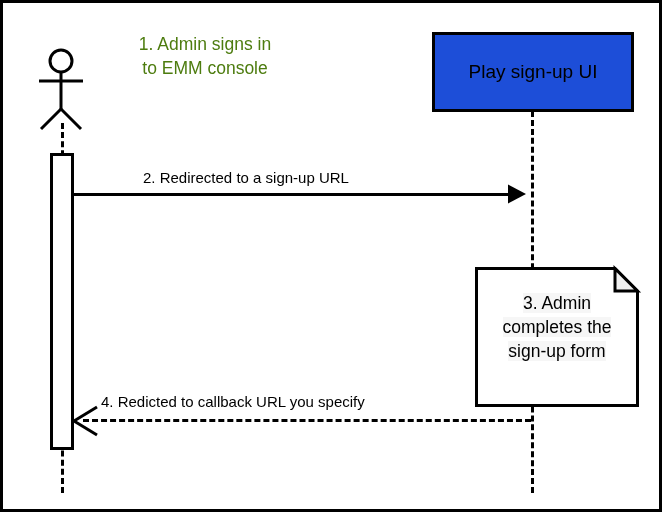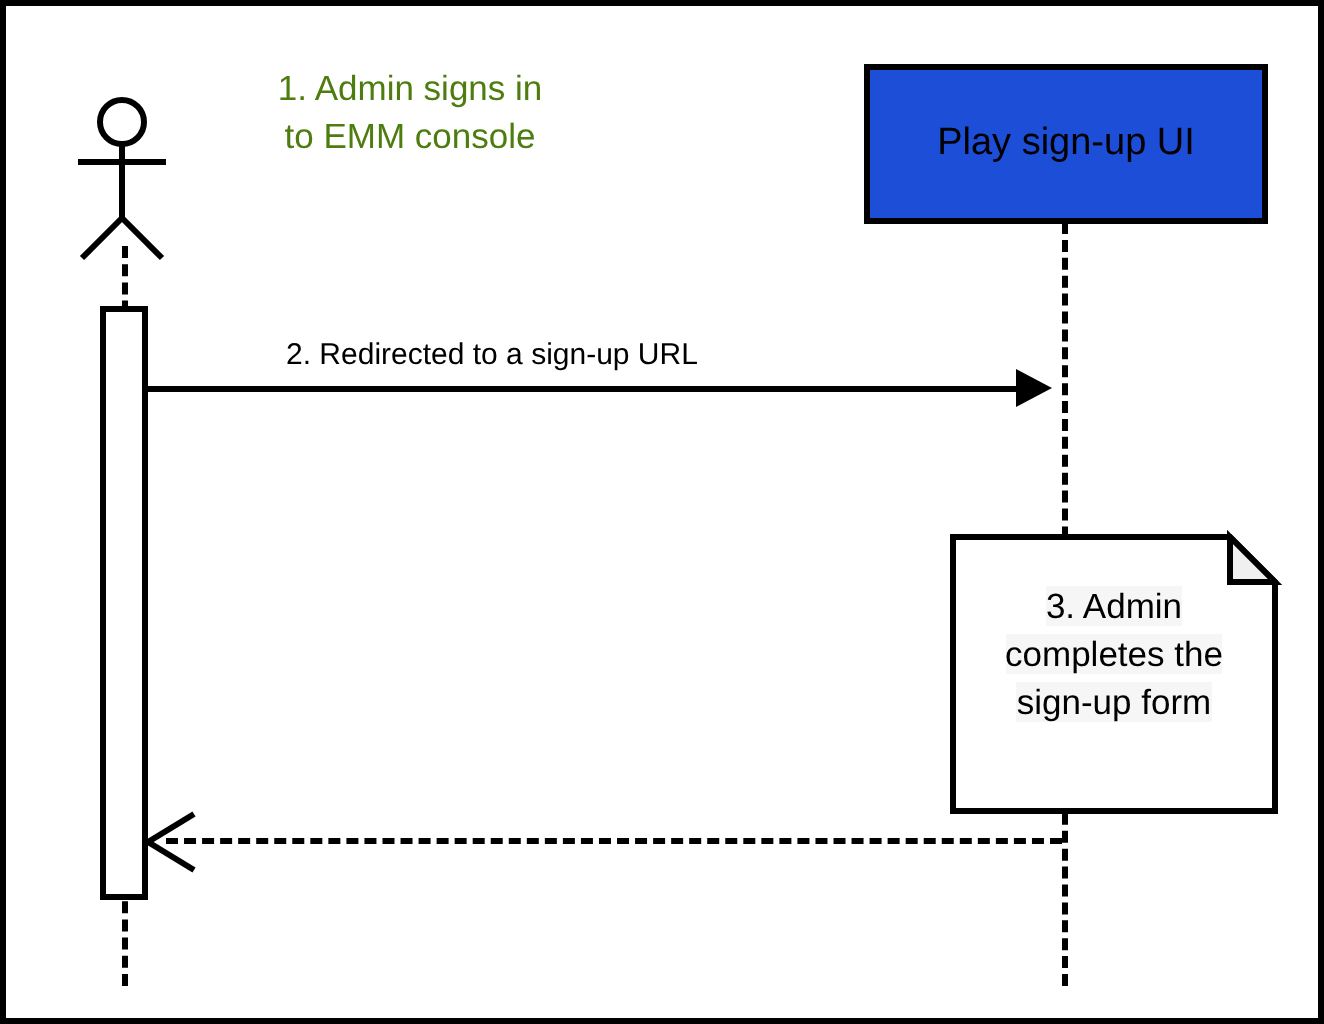--- a/index.html
+++ b/index.html
@@ -164,20 +164,21 @@
 to EMM console</div>
 
   <div class="abs msg-label" id="msg2-label">2. Redirected to a sign-up URL</div>
   <div class="abs" id="msg2-line"></div>
   <div class="abs" style="left:505px; top:179px;">
     <svg width="24" height="24" viewBox="0 0 24 24" class="arrow-svg">
       <polygon points="0,2.5 18,12 0,21.5" fill="#000000"></polygon>
     </svg>
   </div>
 
+  <div class="abs msg-label" id="msg4-label">4. Redicted to callback URL you specify</div>
   <div class="abs" id="msg4-line"></div>
   <div class="abs" style="left:70px; top:402px;">
     <svg width="26" height="32" viewBox="0 0 26 32" class="arrow-svg">
       <line x1="1" y1="16" x2="24" y2="2" stroke="#000000" stroke-width="3"></line>
       <line x1="1" y1="16" x2="24" y2="30" stroke="#000000" stroke-width="3"></line>
     </svg>
   </div>
 
   <div class="abs" id="note-step3">
     <svg width="164" height="140" viewBox="0 0 164 140" class="arrow-svg">

